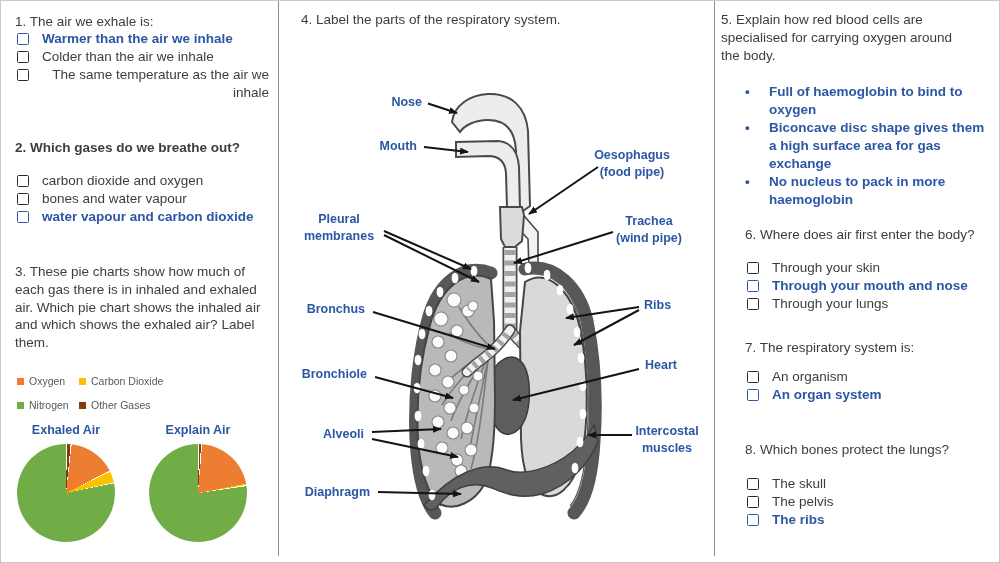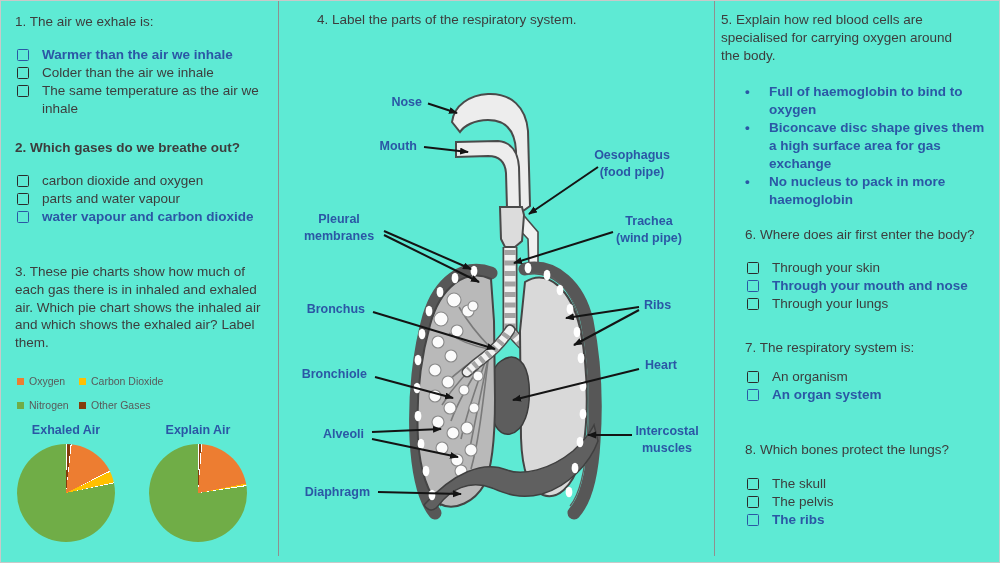--- a/index.html
+++ b/index.html
@@ -1,18 +1,18 @@
 <!DOCTYPE html>
 <html><head>
 <meta charset="utf-8">
 <style>
   html,body{margin:0;padding:0;background:#e8e8e8;}
   .page{
     position:relative; width:1000px; height:563px; margin:0 auto;
-    background:#5eead4; border:1px solid #c9c9c9; box-sizing:border-box;
+    background:#ffffff; border:1px solid #c9c9c9; box-sizing:border-box;
     font-family:"Liberation Sans", sans-serif; overflow:hidden;
   }
   .divider{position:absolute; top:0; bottom:6px; width:1px; background:#8f8f8f;}
   .d1{left:277px;} .d2{left:713px;}
 
   .blk{position:absolute; box-sizing:border-box;}
   .q{font-size:13.5px; color:#3d3d3d; line-height:1.32; margin:0;}
   .chk{display:flex; align-items:flex-start; line-height:18px; font-size:13.5px; color:#3d3d3d;}
   .cb{flex:0 0 auto; width:10px; height:10px; border:1.7px solid #2b2b2b; border-radius:1.5px; margin:3px 13px 0 2px;}
   .chk.ans{color:var(--blue); font-weight:bold;}
@@ -36,21 +36,21 @@
 </head>
 <body>
 
 <div class="page" style="--blue:#2B57A5;">
   <div class="divider d1"></div>
   <div class="divider d2"></div>
 
   <div class="blk" style="left:14px; top:12px; width:254px;">
     <p class="q">1. The air we exhale is:</p>
   </div>
-  <div class="blk" style="left:14px; top:45px; width:254px;">
+  <div class="blk" style="left:14px; top:29px; width:254px;text-align:right;">
     <div class="chk ans">
       <span class="cb"></span>
       <span>Warmer than the air we inhale</span>
     </div>
     <div class="chk">
       <span class="cb"></span>
       <span>Colder than the air we inhale</span>
     </div>
     <div class="chk">
       <span class="cb"></span>
@@ -61,21 +61,21 @@
   <div class="blk" style="left:14px; top:138px; width:254px;font-weight:bold;">
     <p class="q">2. Which gases do we breathe out?</p>
   </div>
   <div class="blk" style="left:14px; top:171px; width:254px;">
     <div class="chk">
       <span class="cb"></span>
       <span>carbon dioxide and oxygen</span>
     </div>
     <div class="chk">
       <span class="cb"></span>
-      <span>parts and water vapour</span>
+      <span>bones and water vapour</span>
     </div>
     <div class="chk ans">
       <span class="cb"></span>
       <span>water vapour and carbon dioxide</span>
     </div>
   </div>
 
   <div class="blk" style="left:14px; top:262px; width:256px;">
     <p class="q">3. These pie charts show how much of each gas there is in inhaled and exhaled air. Which pie chart shows the inhaled air and which shows the exhaled air? Label them.</p>
   </div>
@@ -101,21 +101,21 @@
         <span>Other Gases</span>
       </div>
     </div>
   </div>
 
   <div class="pietitle" style="left:16px; top:422px;">Exhaled Air</div>
   <div class="pietitle" style="left:148px; top:422px;">Explain Air</div>
   <div class="pie" style="left: 16px; top: 443px; background: conic-gradient(rgb(255, 255, 255) 0%, rgb(255, 255, 255) 0.35%, rgb(132, 60, 12) 0.35%, rgb(132, 60, 12) 1.5%, rgb(255, 255, 255) 1.5%, rgb(255, 255, 255) 1.85%, rgb(237, 125, 49) 1.85%, rgb(237, 125, 49) 17.5%, rgb(255, 255, 255) 17.5%, rgb(255, 255, 255) 17.85%, rgb(255, 192, 0) 17.85%, rgb(255, 192, 0) 21.5%, rgb(255, 255, 255) 21.5%, rgb(255, 255, 255) 21.85%, rgb(112, 173, 71) 21.85%, rgb(112, 173, 71) 100%);"></div>
   <div class="pie" style="left: 148px; top: 443px; background: conic-gradient(rgb(255, 255, 255) 0%, rgb(255, 255, 255) 0.35%, rgb(132, 60, 12) 0.35%, rgb(132, 60, 12) 1%, rgb(255, 255, 255) 1%, rgb(255, 255, 255) 1.35%, rgb(237, 125, 49) 1.35%, rgb(237, 125, 49) 21.9%, rgb(255, 192, 0) 21.9%, rgb(255, 192, 0) 22.4%, rgb(255, 255, 255) 22.4%, rgb(255, 255, 255) 22.75%, rgb(112, 173, 71) 22.75%, rgb(112, 173, 71) 100%);"></div>
 
-  <div class="blk" style="left:300px; top:10px; width:400px;margin-left:16px;">
+  <div class="blk" style="left:300px; top:10px; width:400px;">
     <p class="q">4. Label the parts of the respiratory system.</p>
   </div>
 
   <svg style="position:absolute; left:278px; top:0; width:436px; height:563px;" viewBox="278 0 436 563" xmlns="http://www.w3.org/2000/svg">
     <defs>
       <marker id="arw" markerWidth="10" markerHeight="8" refX="8" refY="3.5" orient="auto" markerUnits="userSpaceOnUse">
         <path d="M0,0 L9,3.5 L0,7 Z" fill="#141414"></path>
       </marker>
     </defs>
 

